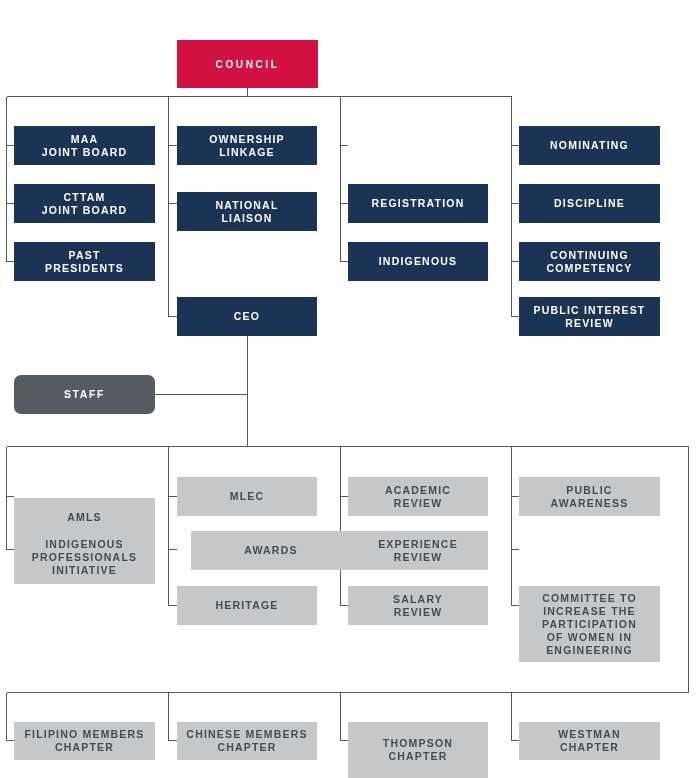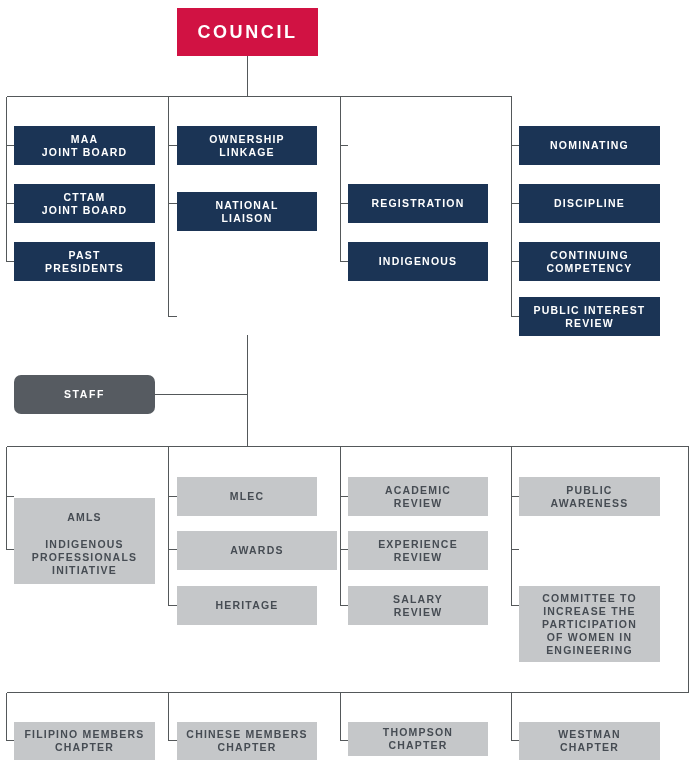--- a/index.html
+++ b/index.html
@@ -9,21 +9,21 @@
   }
   .lines{position:absolute;left:0;top:0;}
   .lines path{stroke:var(--connector-gray,#54585a);stroke-width:1;fill:none;shape-rendering:crispEdges;}
   .node{
     position:absolute;display:flex;align-items:center;justify-content:center;
     text-align:center;font-weight:700;font-size:10.5px;line-height:13px;
     letter-spacing:1.2px;white-space:pre-line;color:#ffffff;box-sizing:border-box;
     padding:2px;
   }
   .navy{background:var(--committee-navy,#1b3455);}
-  .red{background:var(--council-red,#d11243);font-size:18px;letter-spacing:2.6px;line-height:15px;}
+  .red{background:var(--council-red,#d11243);font-size:10px;letter-spacing:2.6px;line-height:15px;margin-top:32px;}
   .staff{background:var(--staff-gray,#565b61);letter-spacing:1.6px;border-radius:7px;}
   .sub{background:var(--subcommittee-gray,#c5c7c9);color:var(--subcommittee-text,#464c53);}
 </style>
 </head>
 <body>
 
 <div class="chart">
 
   <svg class="lines" width="700" height="778" aria-hidden="true">
     <path d="
@@ -54,40 +54,41 @@
 JOINT BOARD</div>
   <div class="node navy" style="left:14px;top:184px;width:141px;height:39px">CTTAM
 JOINT BOARD</div>
   <div class="node navy" style="left:14px;top:242px;width:141px;height:39px">PAST
 PRESIDENTS</div>
 
   <div class="node navy" style="left:177px;top:126px;width:140px;height:39px">OWNERSHIP
 LINKAGE</div>
   <div class="node navy" style="left:177px;top:192px;width:140px;height:39px">NATIONAL
 LIAISON</div>
+  <div class="node navy" style="left:177px;top:297px;width:140px;height:39px">CEO</div>
 
   <div class="node navy" style="left:348px;top:184px;width:140px;height:39px">REGISTRATION</div>
   <div class="node navy" style="left:348px;top:242px;width:140px;height:39px">INDIGENOUS</div>
 
   <div class="node navy" style="left:519px;top:126px;width:141px;height:39px">NOMINATING</div>
   <div class="node navy" style="left:519px;top:184px;width:141px;height:39px">DISCIPLINE</div>
   <div class="node navy" style="left:519px;top:242px;width:141px;height:39px">CONTINUING
 COMPETENCY</div>
   <div class="node navy" style="left:519px;top:297px;width:141px;height:39px">PUBLIC INTEREST
 REVIEW</div>
 
   <div class="node staff" style="left:14px;top:375px;width:141px;height:39px">STAFF</div>
 
   <div class="node sub" style="left:14px;top:498px;width:141px;height:39px">AMLS</div>
   <div class="node sub" style="left:14px;top:531px;width:141px;height:53px">INDIGENOUS
 PROFESSIONALS
 INITIATIVE</div>
 
   <div class="node sub" style="left:177px;top:477px;width:140px;height:39px">MLEC</div>
-  <div class="node sub" style="left:177px;top:531px;width:160px;height:39px">AWARDS</div>
+  <div class="node sub" style="left:191px;top:531px;width:160px;height:39px">AWARDS</div>
   <div class="node sub" style="left:177px;top:586px;width:140px;height:39px">HERITAGE</div>
 
   <div class="node sub" style="left:348px;top:477px;width:140px;height:39px">ACADEMIC
 REVIEW</div>
   <div class="node sub" style="left:348px;top:531px;width:140px;height:39px">EXPERIENCE
 REVIEW</div>
   <div class="node sub" style="left:348px;top:586px;width:140px;height:39px">SALARY
 REVIEW</div>
 
   <div class="node sub" style="left:519px;top:477px;width:141px;height:39px">PUBLIC
@@ -95,18 +96,18 @@
   <div class="node sub" style="left:519px;top:586px;width:141px;height:76px">COMMITTEE TO
 INCREASE THE
 PARTICIPATION
 OF WOMEN IN
 ENGINEERING</div>
 
   <div class="node sub" style="left:14px;top:722px;width:141px;height:38px">FILIPINO MEMBERS
 CHAPTER</div>
   <div class="node sub" style="left:177px;top:722px;width:140px;height:38px">CHINESE MEMBERS
 CHAPTER</div>
-  <div class="node sub" style="left:348px;top:722px;width:140px;height:34px">THOMPSON
+  <div class="node sub" style="left:348px;top:722px;width:140px;height:56px">THOMPSON
 CHAPTER</div>
   <div class="node sub" style="left:519px;top:722px;width:141px;height:38px">WESTMAN
 CHAPTER</div>
 
 </div>
 
 </body></html>

